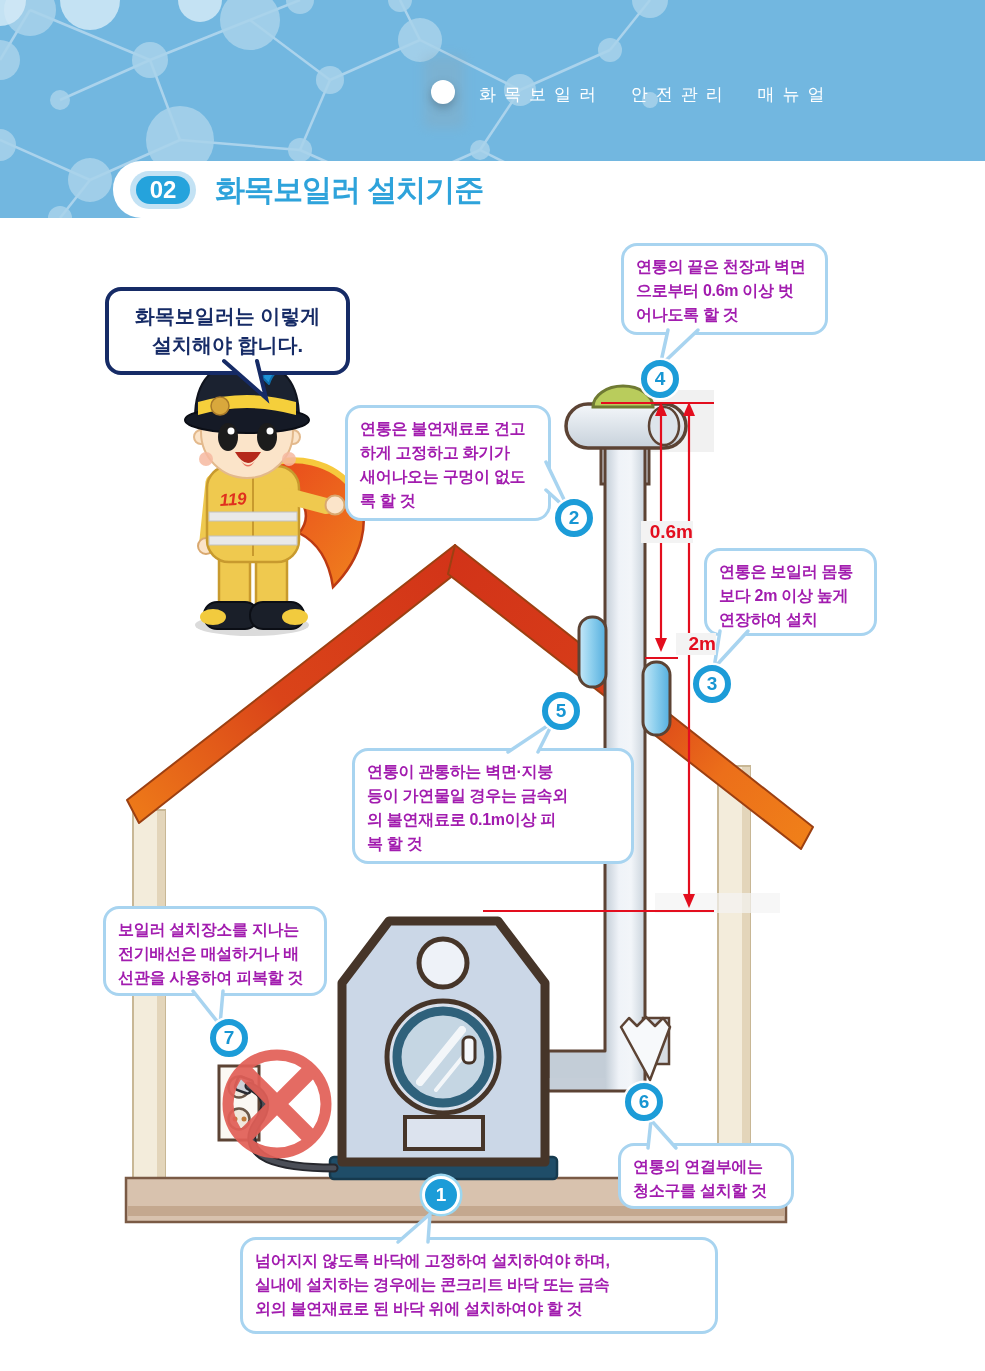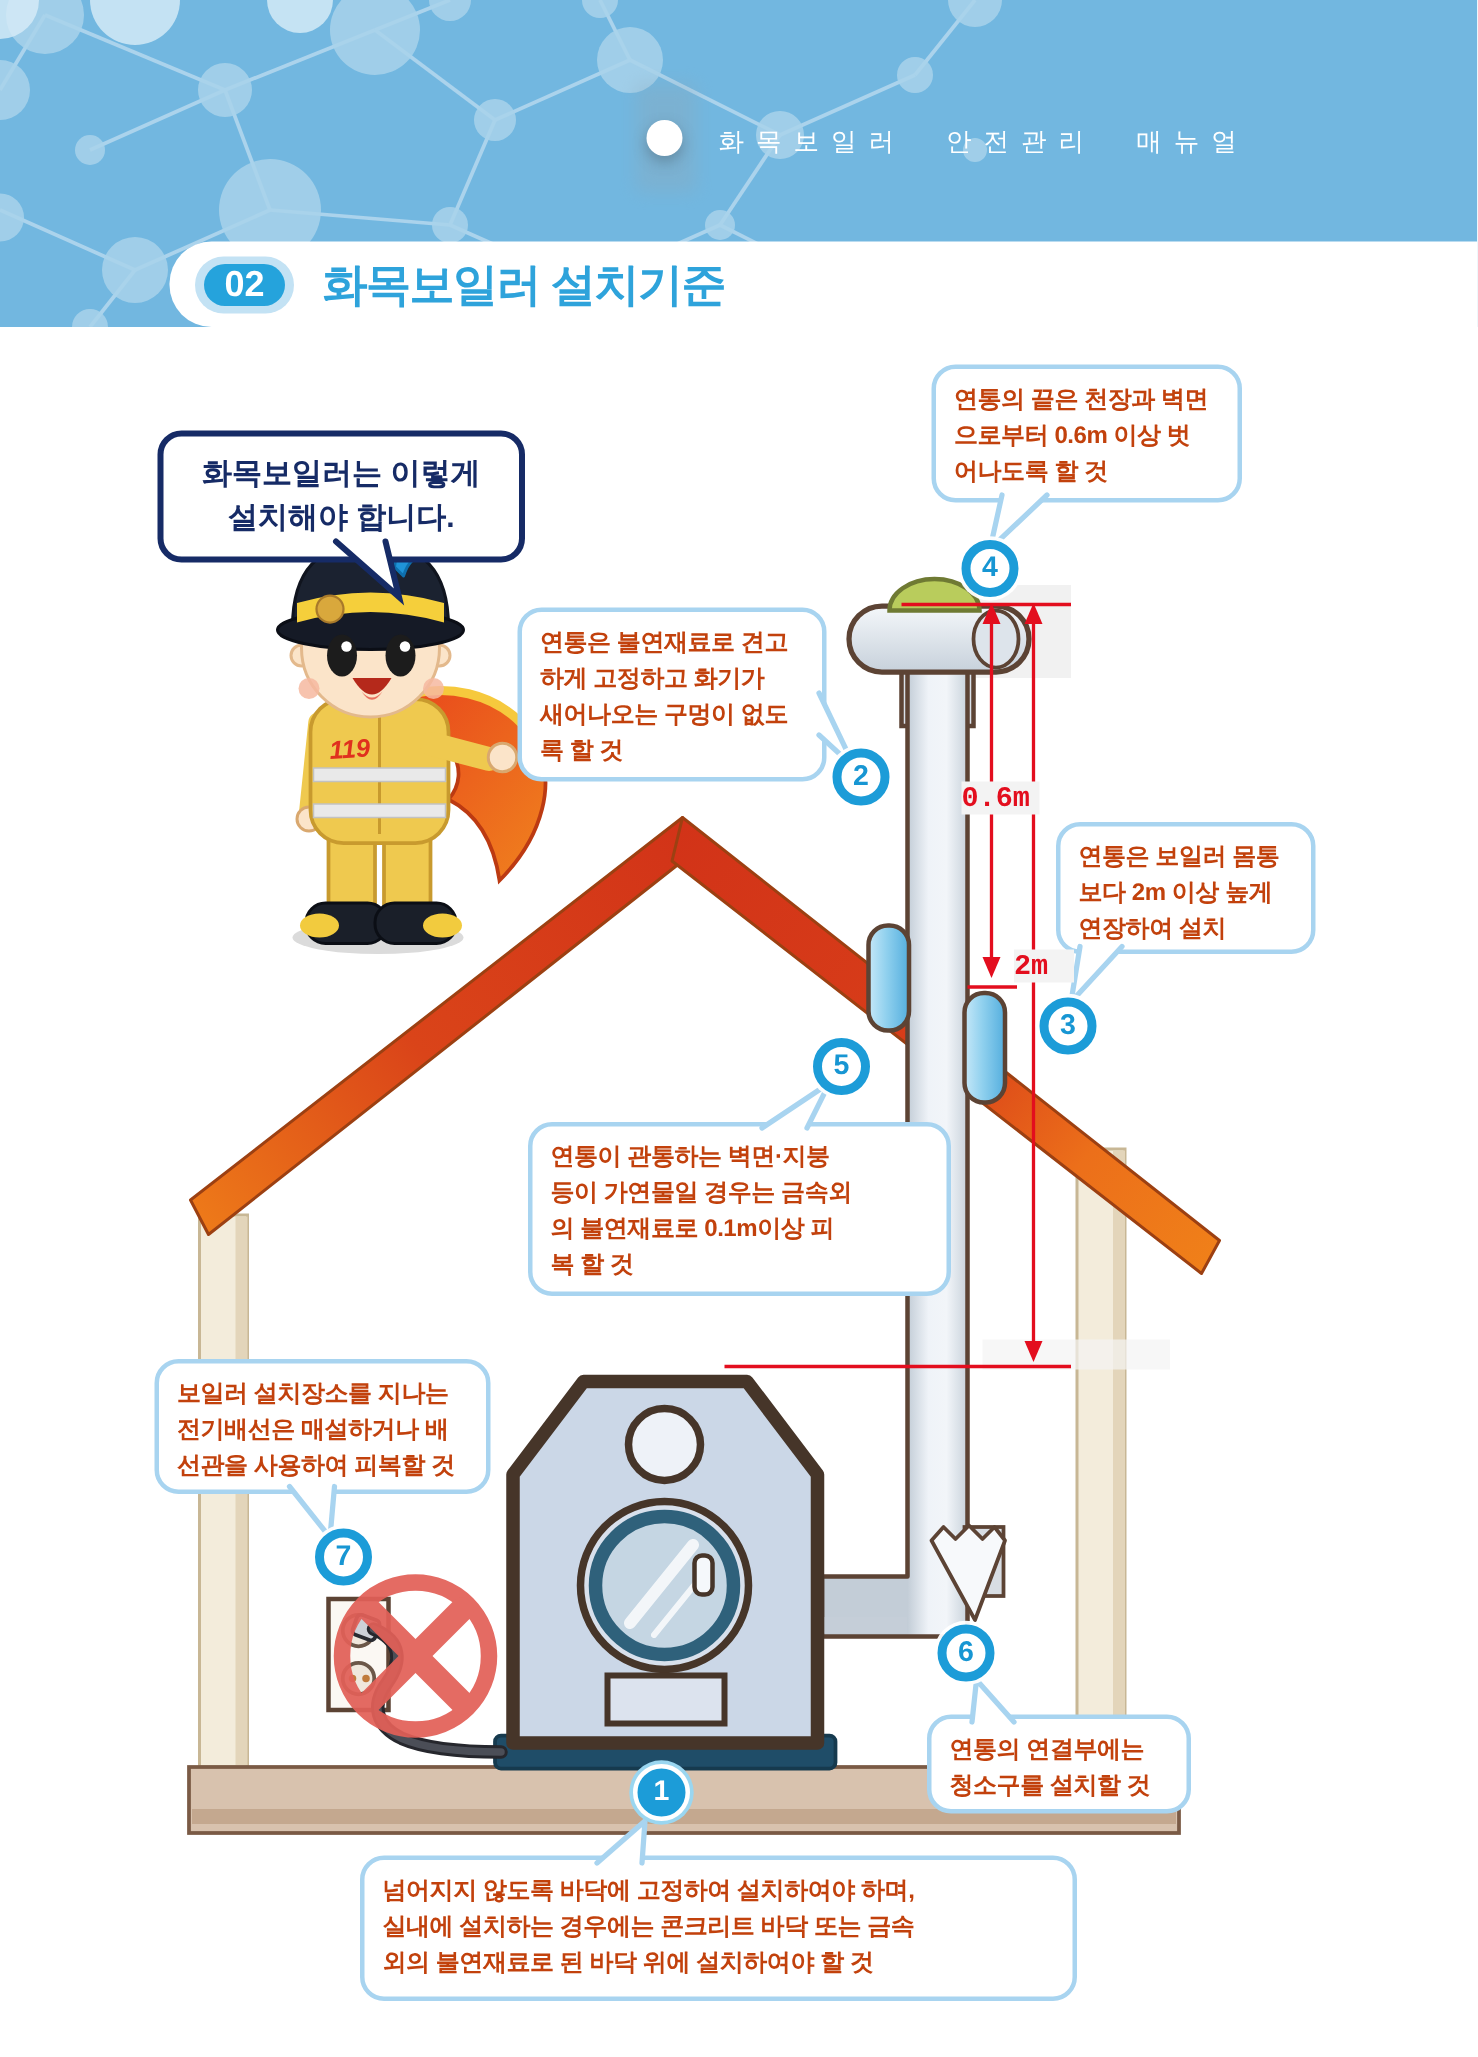--- a/index.html
+++ b/index.html
@@ -18,27 +18,27 @@
                color:#fff;font-weight:800;font-size:24px;display:flex;align-items:center;justify-content:center;}
   .section-title{position:absolute;left:102px;top:9px;color:#2EA3DB;font-size:30px;font-weight:800;letter-spacing:-1px;white-space:nowrap;}
   #diagram{position:absolute;left:0;top:0;z-index:1;pointer-events:none;}
   #tails{position:absolute;left:0;top:0;z-index:3;pointer-events:none;}
   .speech-bubble{position:absolute;left:105px;top:287px;width:237px;height:80px;background:#fff;
                  border:4px solid #162B66;border-radius:16px;z-index:2;display:flex;flex-direction:column;
                  align-items:center;justify-content:center;text-align:right;}
   .speech-bubble div{color:#162B66;font-size:20px;font-weight:800;line-height:29px;white-space:nowrap;}
   .callout{position:absolute;background:#fff;border:3.5px solid #A8D4F0;border-radius:16px;z-index:2;
            padding:9px 12px;box-sizing:border-box;}
-  .callout div{color:#c2410c;font-size:16px;font-weight:700;line-height:24px;letter-spacing:-0.3px;white-space:nowrap;}
+  .callout div{color:#a21caf;font-size:16px;font-weight:700;line-height:24px;letter-spacing:-0.3px;white-space:nowrap;}
   .marker{position:absolute;width:38px;height:38px;box-sizing:border-box;border-radius:50%;z-index:4;
           background:#fff;border:6.5px solid #1C9CD8;color:#1796D3;font-size:19px;font-weight:800;
           display:flex;align-items:center;justify-content:center;box-shadow:0 0 0 2.5px rgba(255,255,255,.95);}
   .marker.solid{background:#1C9CD8;border:3px solid #fff;color:#fff;box-shadow:0 0 0 2.5px #9AD6F0;}
   .dim-label{position:absolute;background:#F3F3F3;color:#E30E1E;font-weight:700;font-size:19px;
-             text-align:left;z-index:4;white-space:nowrap;font-family:Liberation Mono, monospace;}
+             text-align:right;z-index:4;white-space:nowrap;}
 </style>
 </head>
 <body>
 
 <div class="page">
 
   <div class="header">
     <svg width="985" height="218">
       <g stroke="#BFDDF0" stroke-width="2.5" opacity="0.75">
         <line x1="30" y1="10" x2="150" y2="60"></line>

